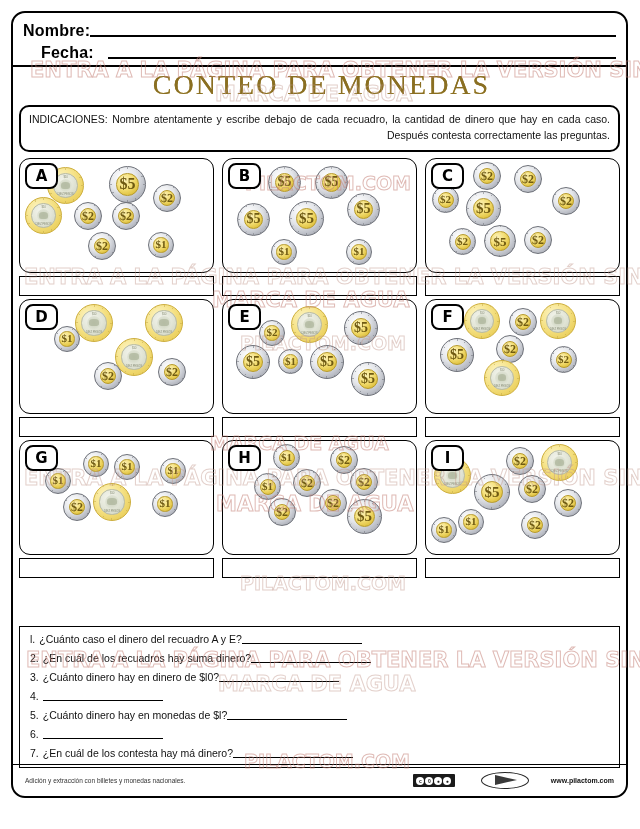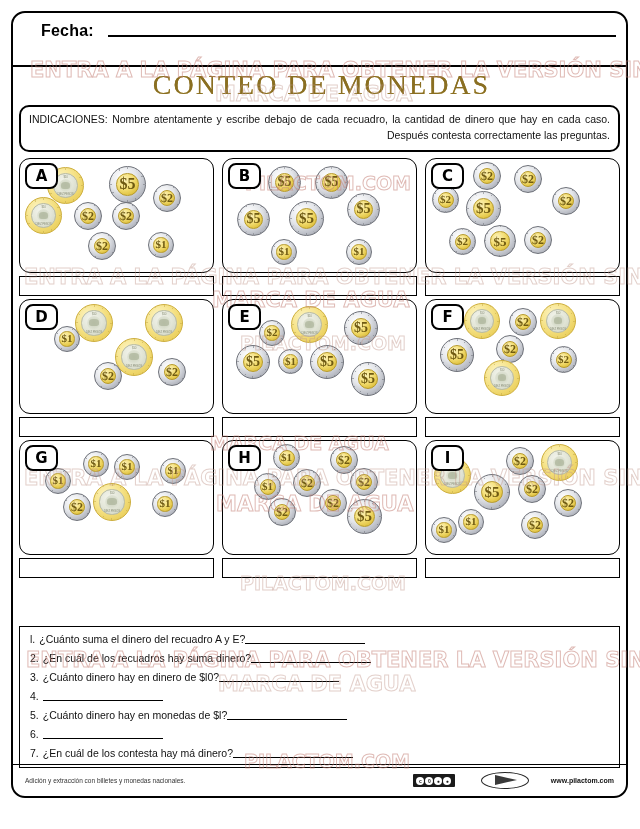--- a/index.html
+++ b/index.html
@@ -108,20 +108,24 @@
       color:transparent;-webkit-text-stroke:1px rgba(196,130,120,.55);
       white-space:nowrap;pointer-events:none;z-index:5;user-select:none;}
   .wm2{ -webkit-text-stroke:1px rgba(192,150,140,.45);}
 </style>
 </head>
 <body>
 
 <div id="page">
 
   <div class="hdr">
+    <div class="hdr-row">
+      <span class="hdr-label">Nombre:</span>
+      <span class="hdr-line"></span>
+    </div>
     <div class="hdr-row r2">
       <span class="hdr-label">Fecha:</span>
       <span class="hdr-line"></span>
     </div>
   </div>
   <div class="hdr-sep"></div>
 
   <div class="title-wrap">
     <div class="title">CONTEO DE MONEDAS</div>
   </div>
@@ -615,21 +619,21 @@
             </div>
           </div>
           <div class="answerbox"></div>
         </div>
       </div>
     </div>
 
   <div id="questions">
       <div class="q">
         <span class="qnum">l.</span>
-        <span class="qtext">¿Cuánto suma el dinero del recuadro A y E?</span>
+        <span class="qtext">¿Cuánto caso el dinero del recuadro A y E?</span>
         <span class="qline" style="width: 120px;"></span>
       </div>
       <div class="q">
         <span class="qnum">2.</span>
         <span class="qtext">¿En cuál de los recuadros hay suma dinero?</span>
         <span class="qline" style="width: 120px;"></span>
       </div>
       <div class="q">
         <span class="qnum">3.</span>
         <span class="qtext">¿Cuánto dinero hay en dinero de $l0?</span>

